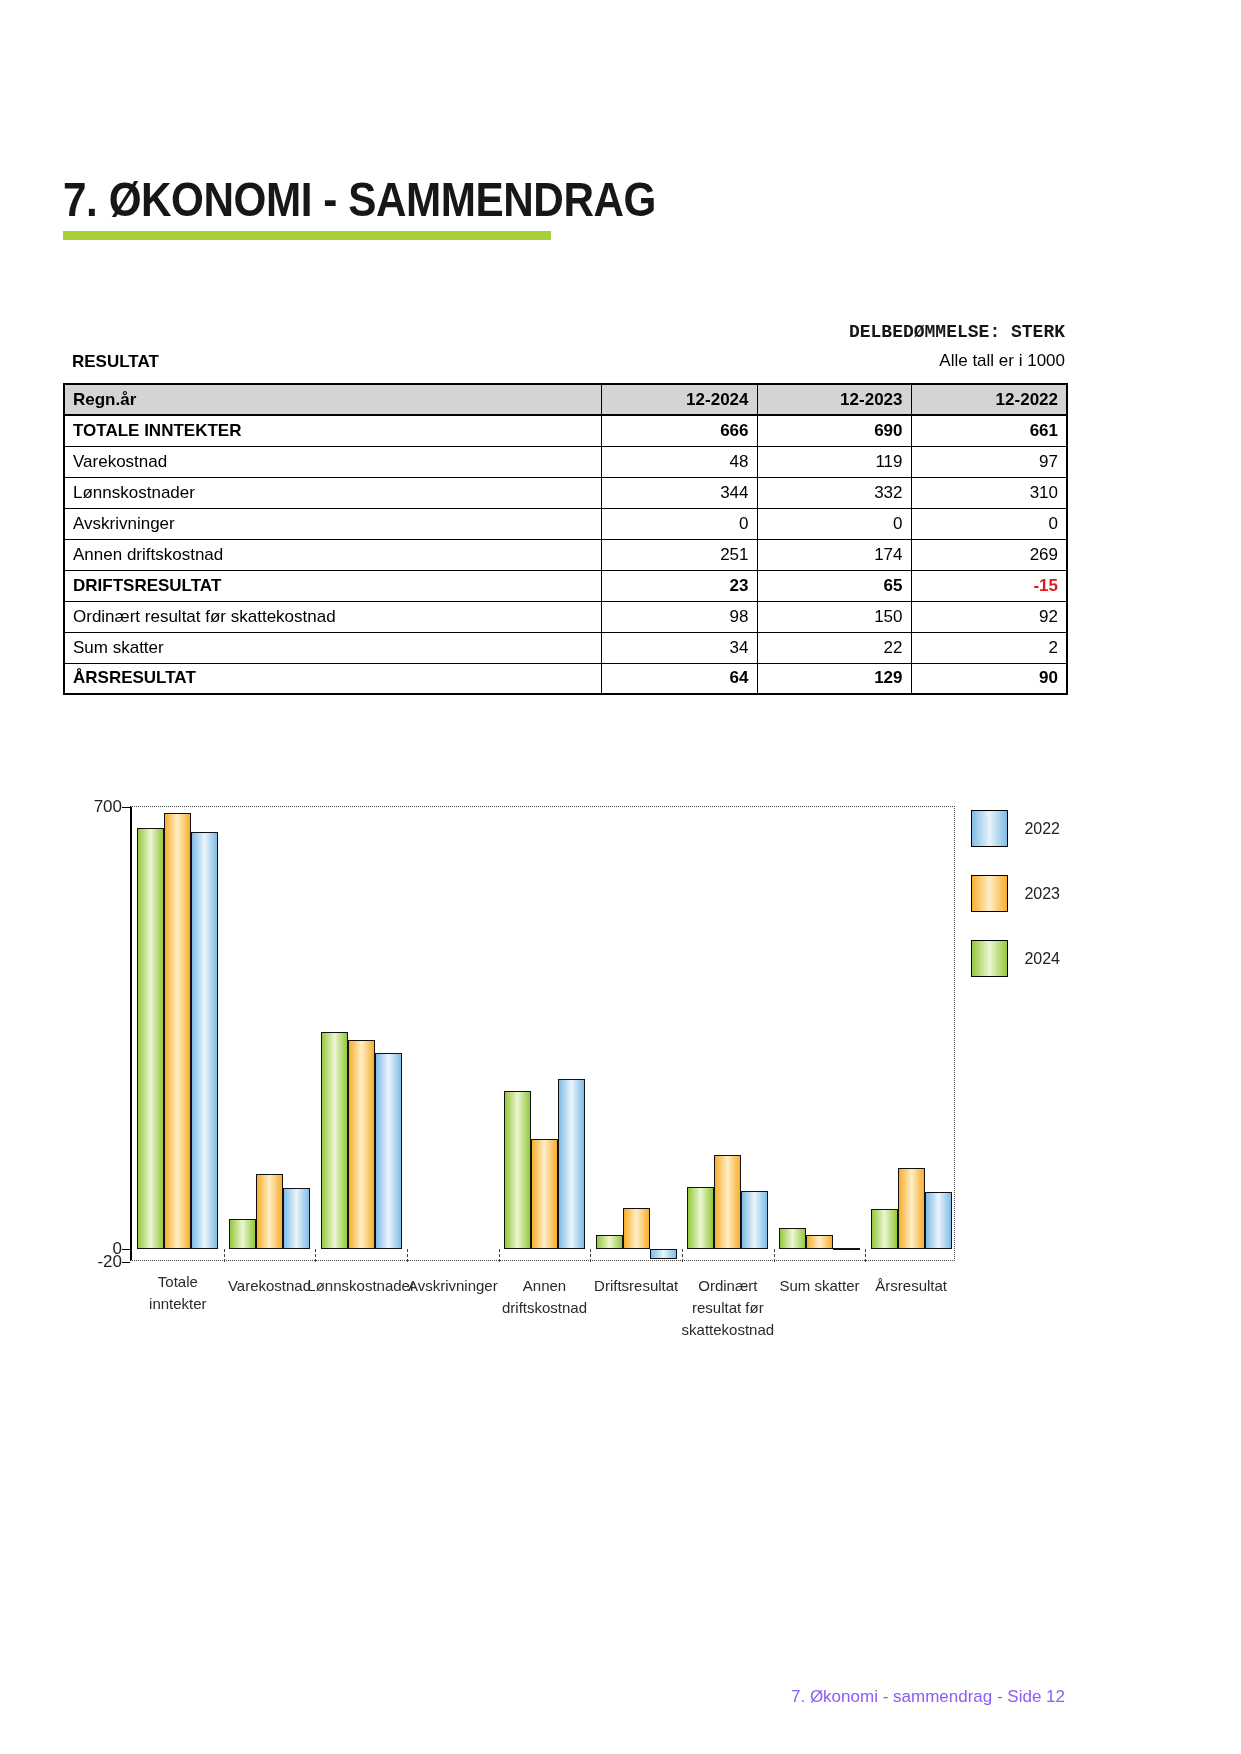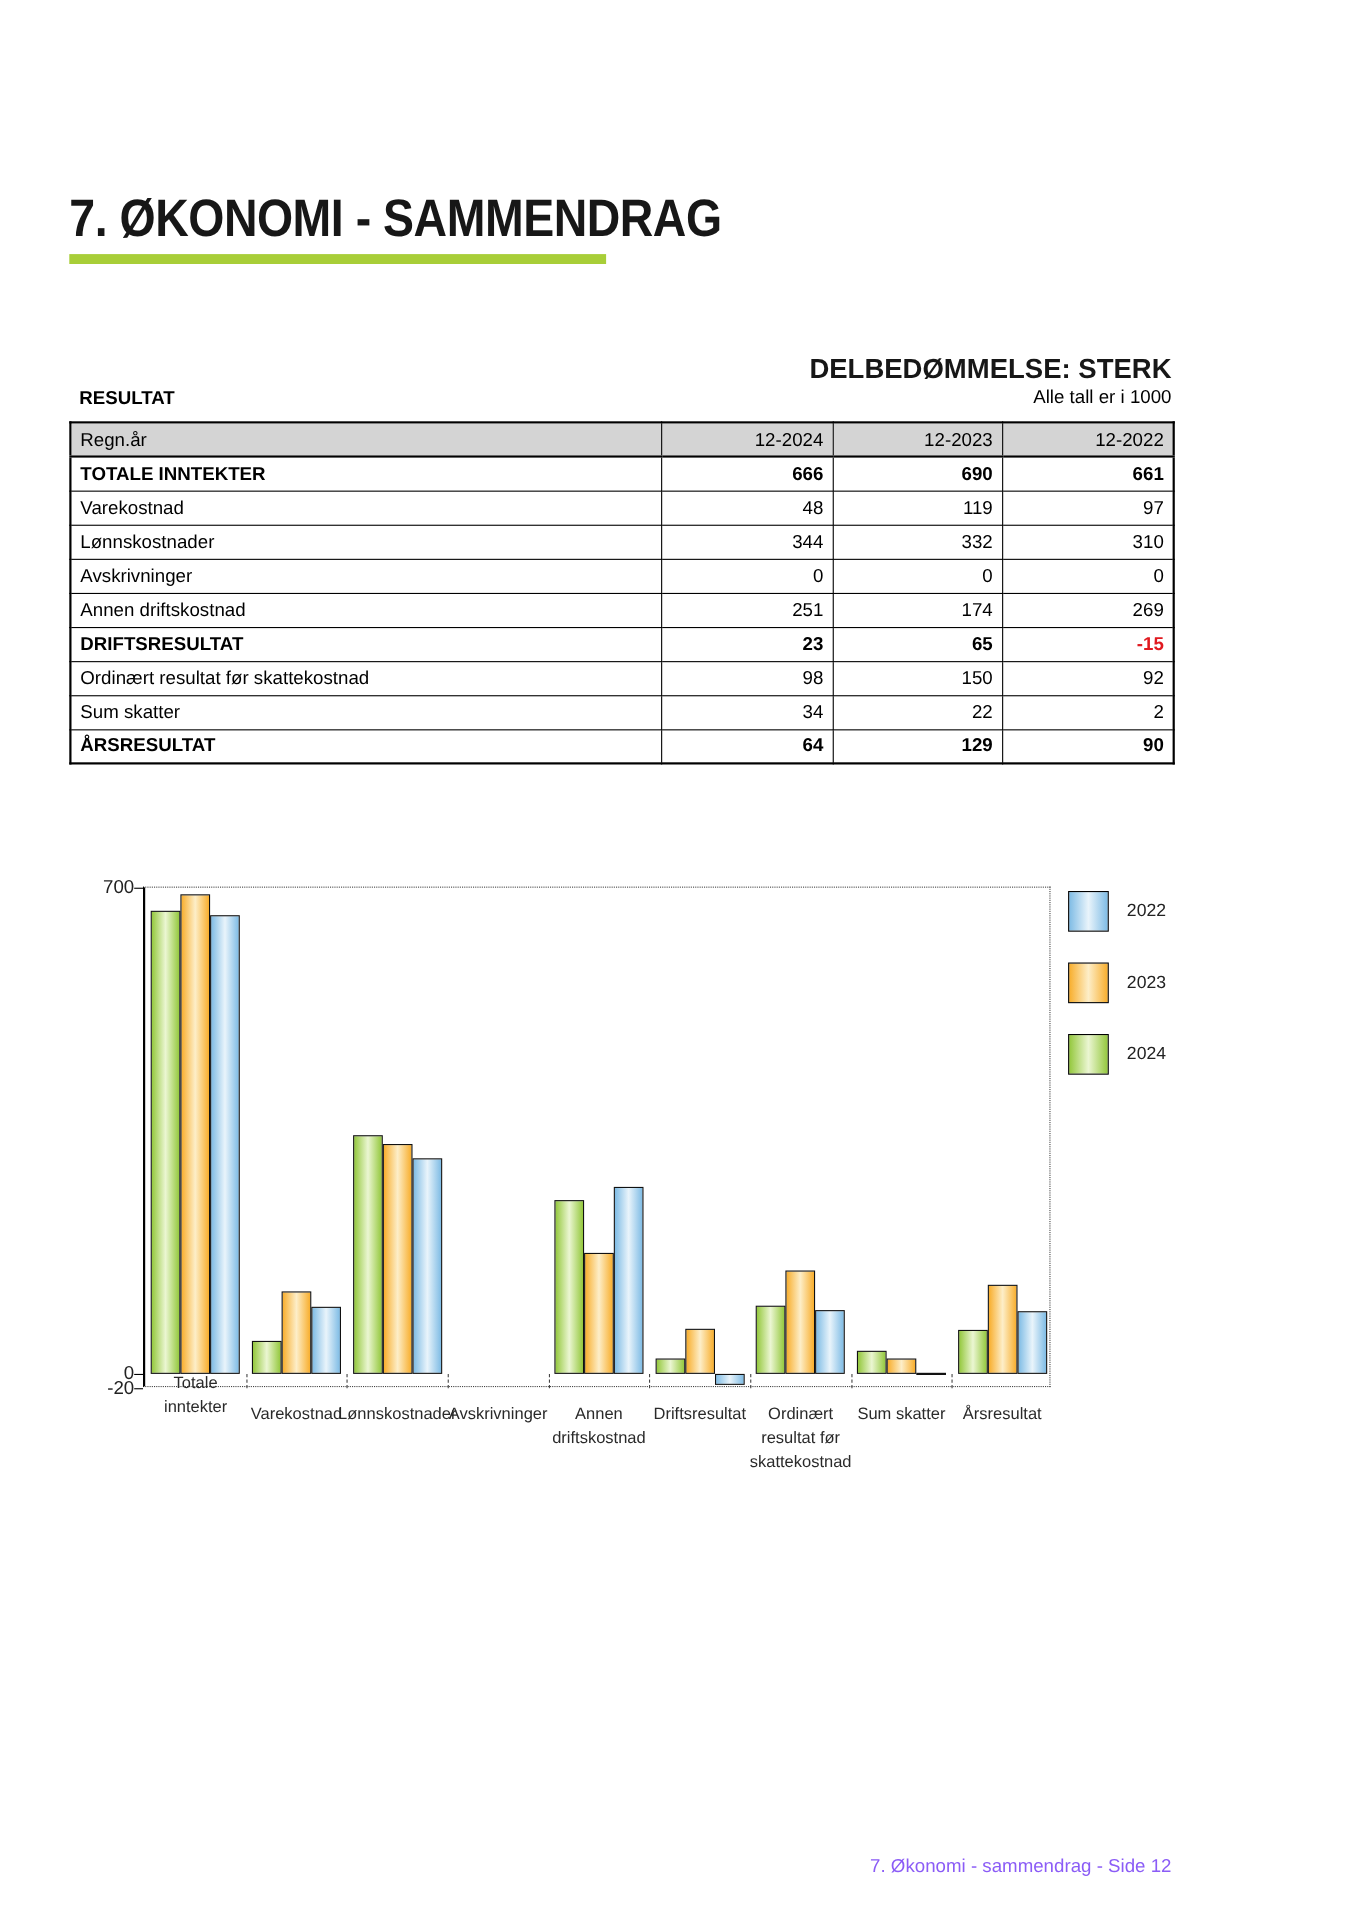--- a/index.html
+++ b/index.html
@@ -31,36 +31,36 @@
     white-space: nowrap; color: #171717;
   }
   .accent-bar {
     position: absolute; top: 231px; left: 63px;
     width: 488px; height: 9px;
   }
 
   
   .assessment {
     position: absolute; top: 322px; right: 176px;
-    font-size: 25px; font-weight: 700; color: #171717;
+    font-size: 18px; font-weight: 700; color: #171717; font-family: Liberation Mono, monospace;
   }
   .section-label {
     position: absolute; top: 352px; left: 72px;
     font-size: 17px; font-weight: 700;
   }
   .units-note {
     position: absolute; top: 351px; right: 176px;
     font-size: 17px;
   }
 
   
   .results-table-wrap { position: absolute; top: 383px; left: 63px; }
   table { border-collapse: collapse; width: 1003px; border: 2px solid #000; table-layout: fixed; }
   th, td { border: 1px solid #000; font-size: 17px; height: 31px; padding: 0 8px; overflow: hidden; }
-  thead th { background: #d4d4d4; border-bottom: 2px solid #000; text-align: right; font-weight: 400; }
+  thead th { background: #d4d4d4; border-bottom: 2px solid #000; text-align: right; font-weight: 700; }
   thead th:first-child { text-align: left; }
   td.num { text-align: right; }
   tr.bold td { font-weight: 700; }
   td.neg { color: #e0191f; }
 
   
   .chart { position: absolute; top: 788px; left: 63px; width: 1003px; height: 560px; }
   .chart-plot {
     position: absolute; left: 67px; top: 18px; width: 825px; height: 455px;
     border: 1px dotted #444; border-left: 2px solid #000;
@@ -185,21 +185,21 @@
         <div class="group-tick" style="left: 183.333px; top: 442.361px; height: 12.6389px;"></div>
         <div class="group-tick" style="left: 275px; top: 442.361px; height: 12.6389px;"></div>
         <div class="group-tick" style="left: 366.667px; top: 442.361px; height: 12.6389px;"></div>
         <div class="group-tick" style="left: 458.333px; top: 442.361px; height: 12.6389px;"></div>
         <div class="group-tick" style="left: 550px; top: 442.361px; height: 12.6389px;"></div>
         <div class="group-tick" style="left: 641.667px; top: 442.361px; height: 12.6389px;"></div>
         <div class="group-tick" style="left: 733.333px; top: 442.361px; height: 12.6389px;"></div>
         <div class="bar" style="left: 5.33333px; width: 27px; height: 420.875px; top: 21.4861px; background: linear-gradient(to right, rgb(148, 200, 61), rgb(235, 246, 210) 50%, rgb(148, 200, 61));"></div>
         <div class="bar" style="left: 32.3333px; width: 27px; height: 436.042px; top: 6.31944px; background: linear-gradient(to right, rgb(248, 174, 45), rgb(253, 238, 200) 50%, rgb(248, 174, 45));"></div>
         <div class="bar" style="left: 59.3333px; width: 27px; height: 417.715px; top: 24.6458px; background: linear-gradient(to right, rgb(127, 188, 229), rgb(233, 244, 251) 50%, rgb(127, 188, 229));"></div>
-        <div class="x-label" style="left: 45.8333px; top: 440px;">Totale
+        <div class="x-label" style="left: 45.8333px; top: 464px;">Totale
 inntekter</div>
         <div class="bar" style="left: 97px; width: 27px; height: 30.3333px; top: 412.028px; background: linear-gradient(to right, rgb(148, 200, 61), rgb(235, 246, 210) 50%, rgb(148, 200, 61));"></div>
         <div class="bar" style="left: 124px; width: 27px; height: 75.2014px; top: 367.16px; background: linear-gradient(to right, rgb(248, 174, 45), rgb(253, 238, 200) 50%, rgb(248, 174, 45));"></div>
         <div class="bar" style="left: 151px; width: 27px; height: 61.2986px; top: 381.062px; background: linear-gradient(to right, rgb(127, 188, 229), rgb(233, 244, 251) 50%, rgb(127, 188, 229));"></div>
         <div class="x-label" style="left: 137.5px; top: 468px;">Varekostnad</div>
         <div class="bar" style="left: 188.667px; width: 27px; height: 217.389px; top: 224.972px; background: linear-gradient(to right, rgb(148, 200, 61), rgb(235, 246, 210) 50%, rgb(148, 200, 61));"></div>
         <div class="bar" style="left: 215.667px; width: 27px; height: 209.806px; top: 232.556px; background: linear-gradient(to right, rgb(248, 174, 45), rgb(253, 238, 200) 50%, rgb(248, 174, 45));"></div>
         <div class="bar" style="left: 242.667px; width: 27px; height: 195.903px; top: 246.458px; background: linear-gradient(to right, rgb(127, 188, 229), rgb(233, 244, 251) 50%, rgb(127, 188, 229));"></div>
         <div class="x-label" style="left: 229.167px; top: 468px;">Lønnskostnader</div>
         <div class="x-label" style="left: 320.833px; top: 468px;">Avskrivninger</div>

